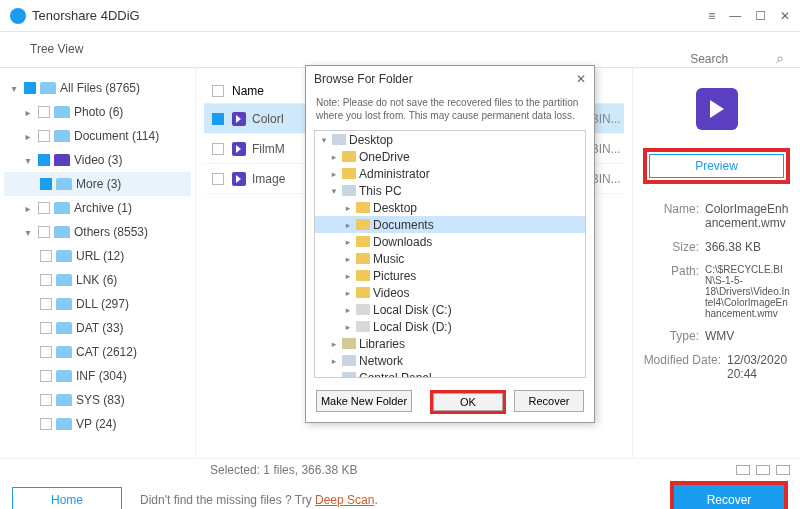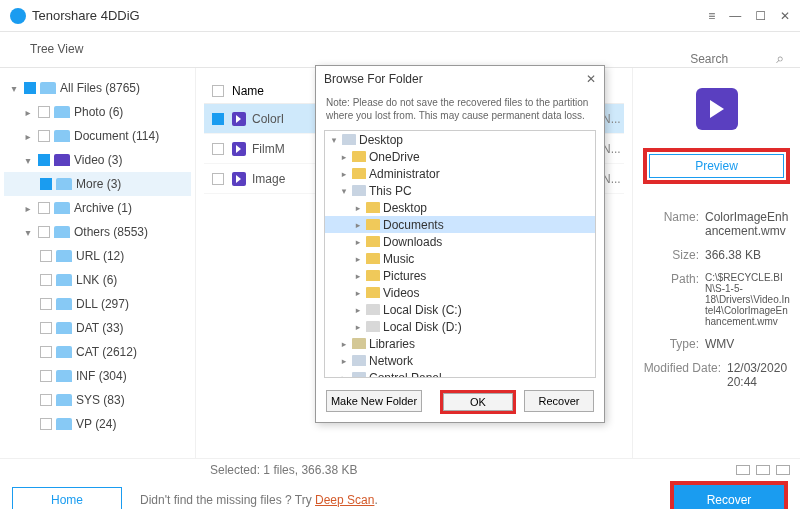--- a/index.html
+++ b/index.html
@@ -33,34 +33,34 @@
 .file-row .vicon{width:14px;height:14px;background:#5a3fc0;border-radius:2px;margin-right:6px;position:relative}
 .file-row .vicon::after{content:"";position:absolute;left:4px;top:3px;border-left:5px solid #fff;border-top:4px solid transparent;border-bottom:4px solid transparent}
 .file-row .fname{flex:1;overflow:hidden}
 .file-row .ext{width:60px;color:#888}
 .file-row.selected{background:#cfe9fb}
 .preview-panel{width:168px;padding:10px;border-left:1px solid #f0f0f0;display:flex;flex-direction:column}
 .thumb{width:42px;height:42px;background:#5a3fc0;border-radius:6px;margin:10px auto 18px;position:relative}
 .thumb::after{content:"";position:absolute;left:14px;top:12px;border-left:14px solid #fff;border-top:9px solid transparent;border-bottom:9px solid transparent}
 .preview-btn{border:4px solid #e02a2a;padding:2px}
 .preview-btn-inner{border:1px solid #1a9cf0;color:#1a9cf0;height:24px;display:flex;align-items:center;justify-content:center;cursor:pointer}
-.props{margin-top:26px;font-size:11px;color:#555}
+.props{margin-top:18px;font-size:11px;color:#555}
 .prop-row{display:flex;margin-bottom:10px}
 .prop-label{width:56px;color:#888;text-align:right;margin-right:6px;flex-shrink:0}
 .prop-val{word-break:break-word}
 .statusbar{height:22px;padding:0 10px;display:flex;align-items:center;color:#777;font-size:11px;border-top:1px solid #f0f0f0}
 .view-icons{margin-left:auto;display:flex;gap:6px}
 .view-icons span{width:14px;height:10px;border:1px solid #aaa;cursor:pointer}
 .footer{height:40px;display:flex;align-items:center;padding:0 12px}
 .home-btn{width:110px;height:26px;border:1px solid #1a9cf0;color:#1a9cf0;display:flex;align-items:center;justify-content:center;cursor:pointer}
 .hint{margin-left:18px;color:#777}
 .hint a{color:#d45a2a;text-decoration:underline;cursor:pointer}
 .recover-wrap{margin-left:auto;border:4px solid #e02a2a}
 .recover-btn{width:110px;height:30px;background:#1a9cf0;color:#fff;display:flex;align-items:center;justify-content:center;cursor:pointer}
-.dialog{position:absolute;left:315px;top:65px;width:290px;background:#fff;border:1px solid #999;box-shadow:2px 2px 8px rgba(0,0,0,.2)}
+.dialog{position:absolute;left:305px;top:65px;width:290px;background:#fff;border:1px solid #999;box-shadow:2px 2px 8px rgba(0,0,0,.2)}
 .dlg-title{height:26px;display:flex;align-items:center;padding:0 8px;font-size:12px;color:#333}
 .dlg-close{margin-left:auto;cursor:pointer;color:#666}
 .dlg-note{padding:4px 10px;font-size:10px;color:#666;line-height:1.3}
 .dlg-tree{height:248px;margin:4px 8px;border:1px solid #ccc;overflow:auto;position:relative;background:#fff}
 .dlg-tree::-webkit-scrollbar{width:14px}
 .dlg-tree::-webkit-scrollbar-thumb{background:#c8c8c8}
 .ft-item{display:flex;align-items:center;height:17px;font-size:11px;color:#333;padding-left:4px;cursor:pointer;white-space:nowrap}
 .ft-item .ar{width:10px;text-align:center;color:#888;font-size:9px}
 .ft-item .fi{width:14px;height:11px;background:#f0c95a;border-radius:1px 1px 0 0;margin:0 3px;flex-shrink:0}
 .ft-item .fi.pc{background:#c8d4e2}

